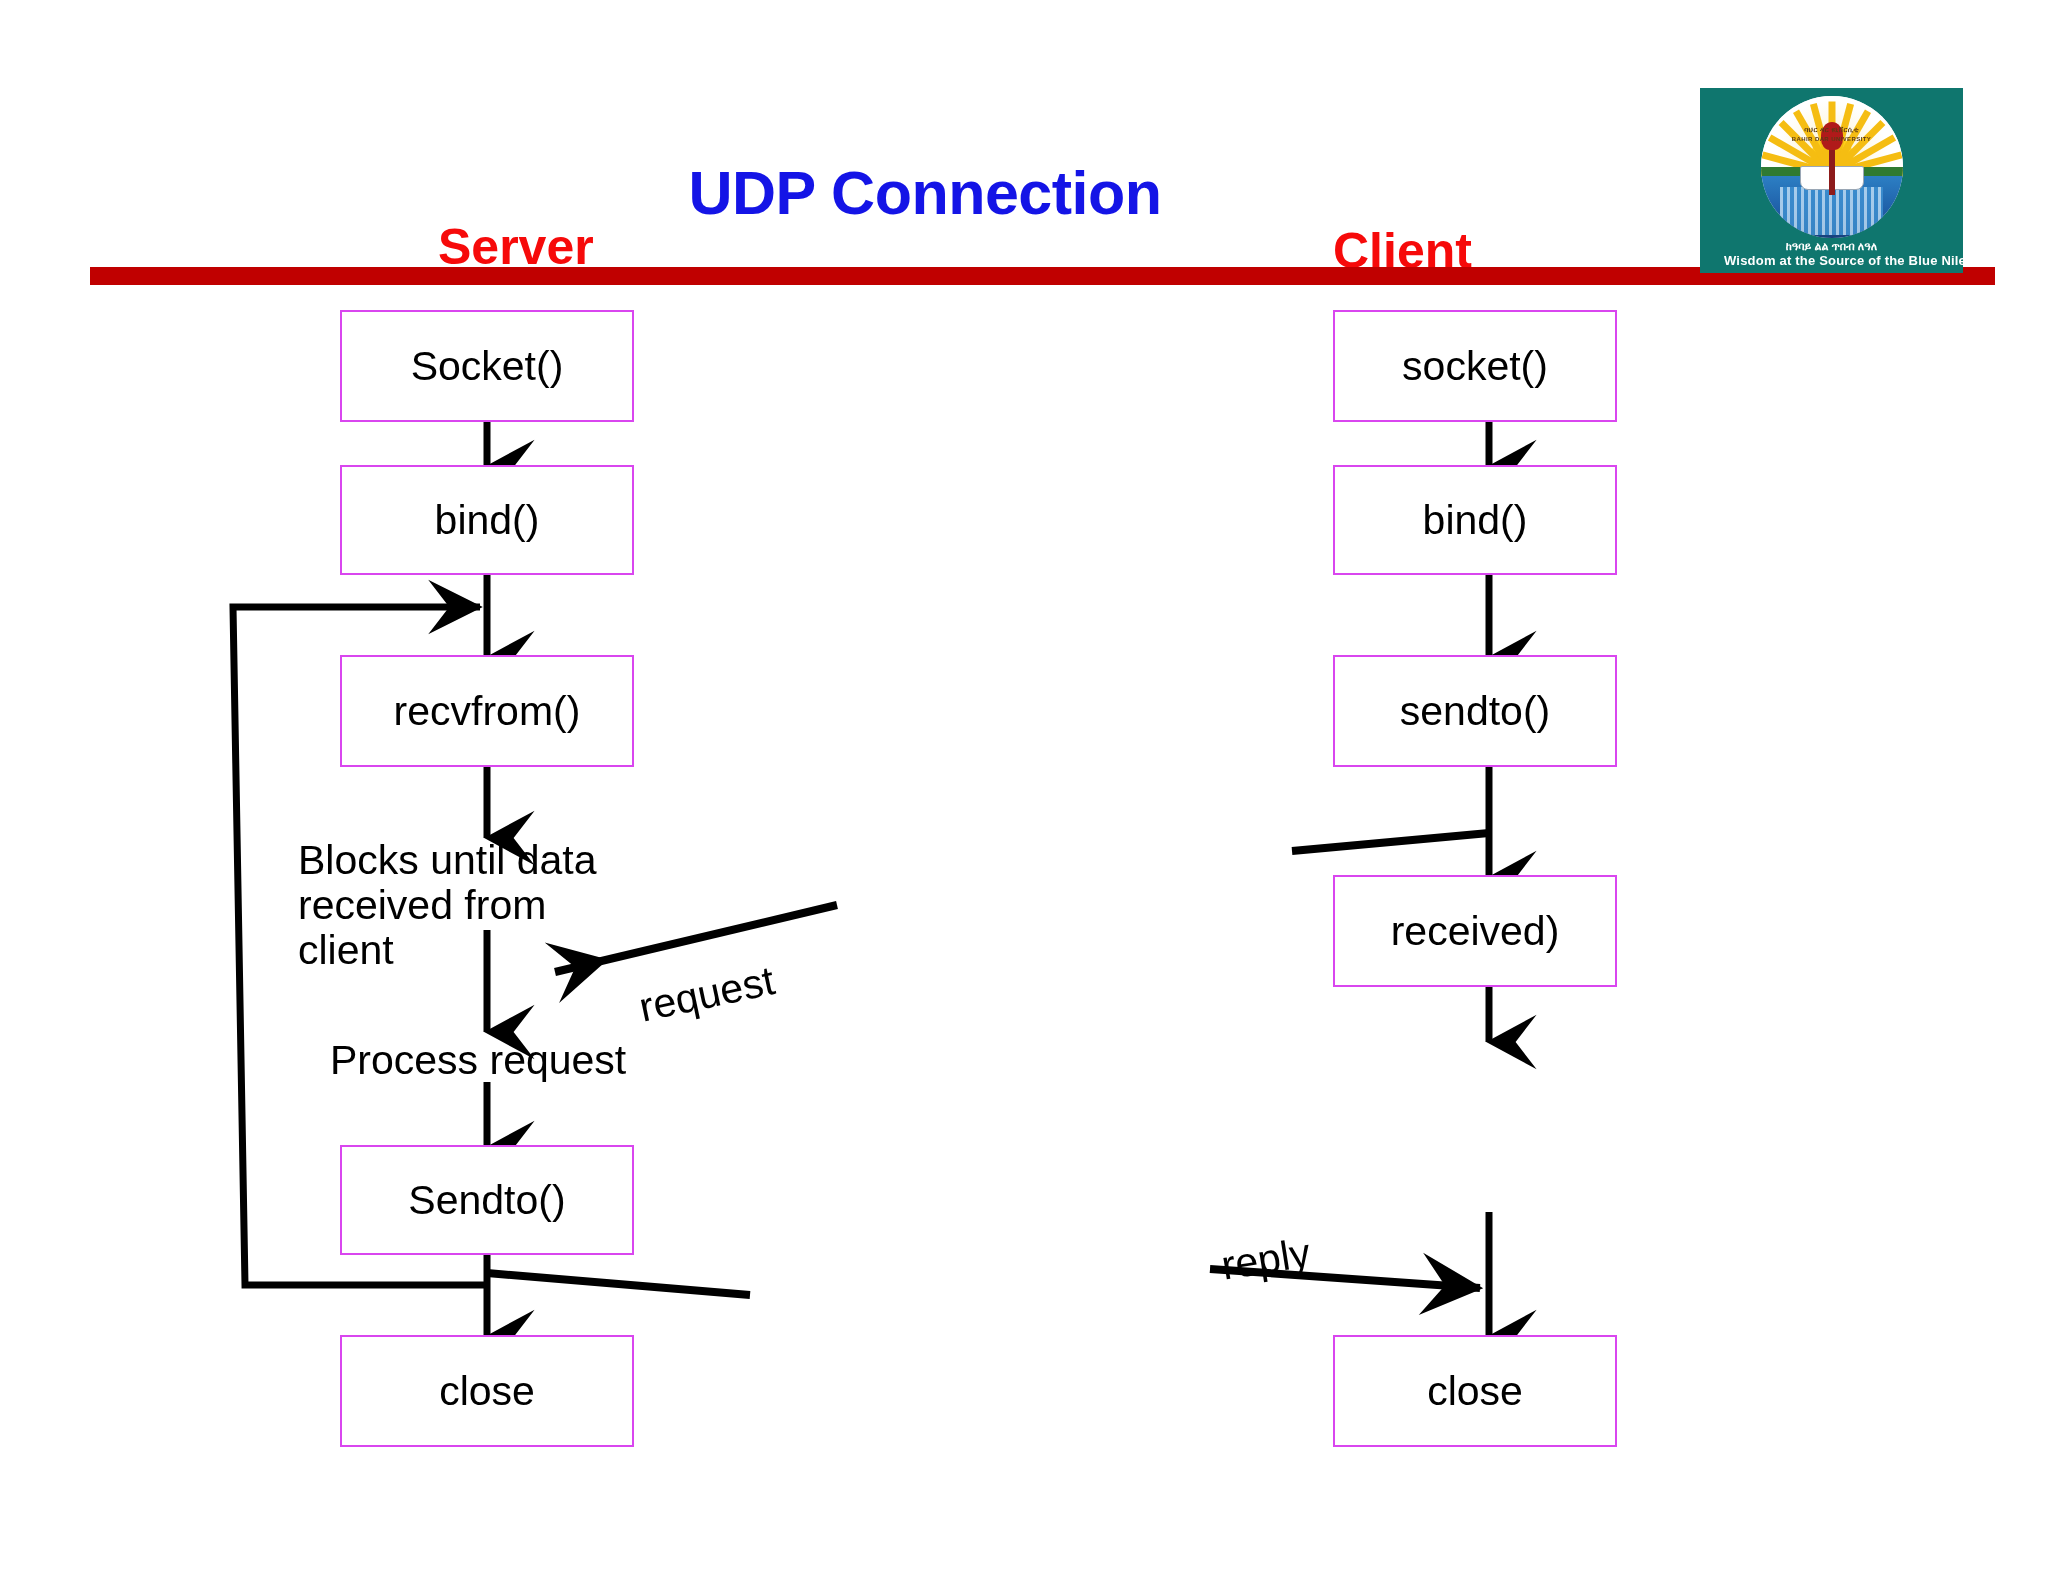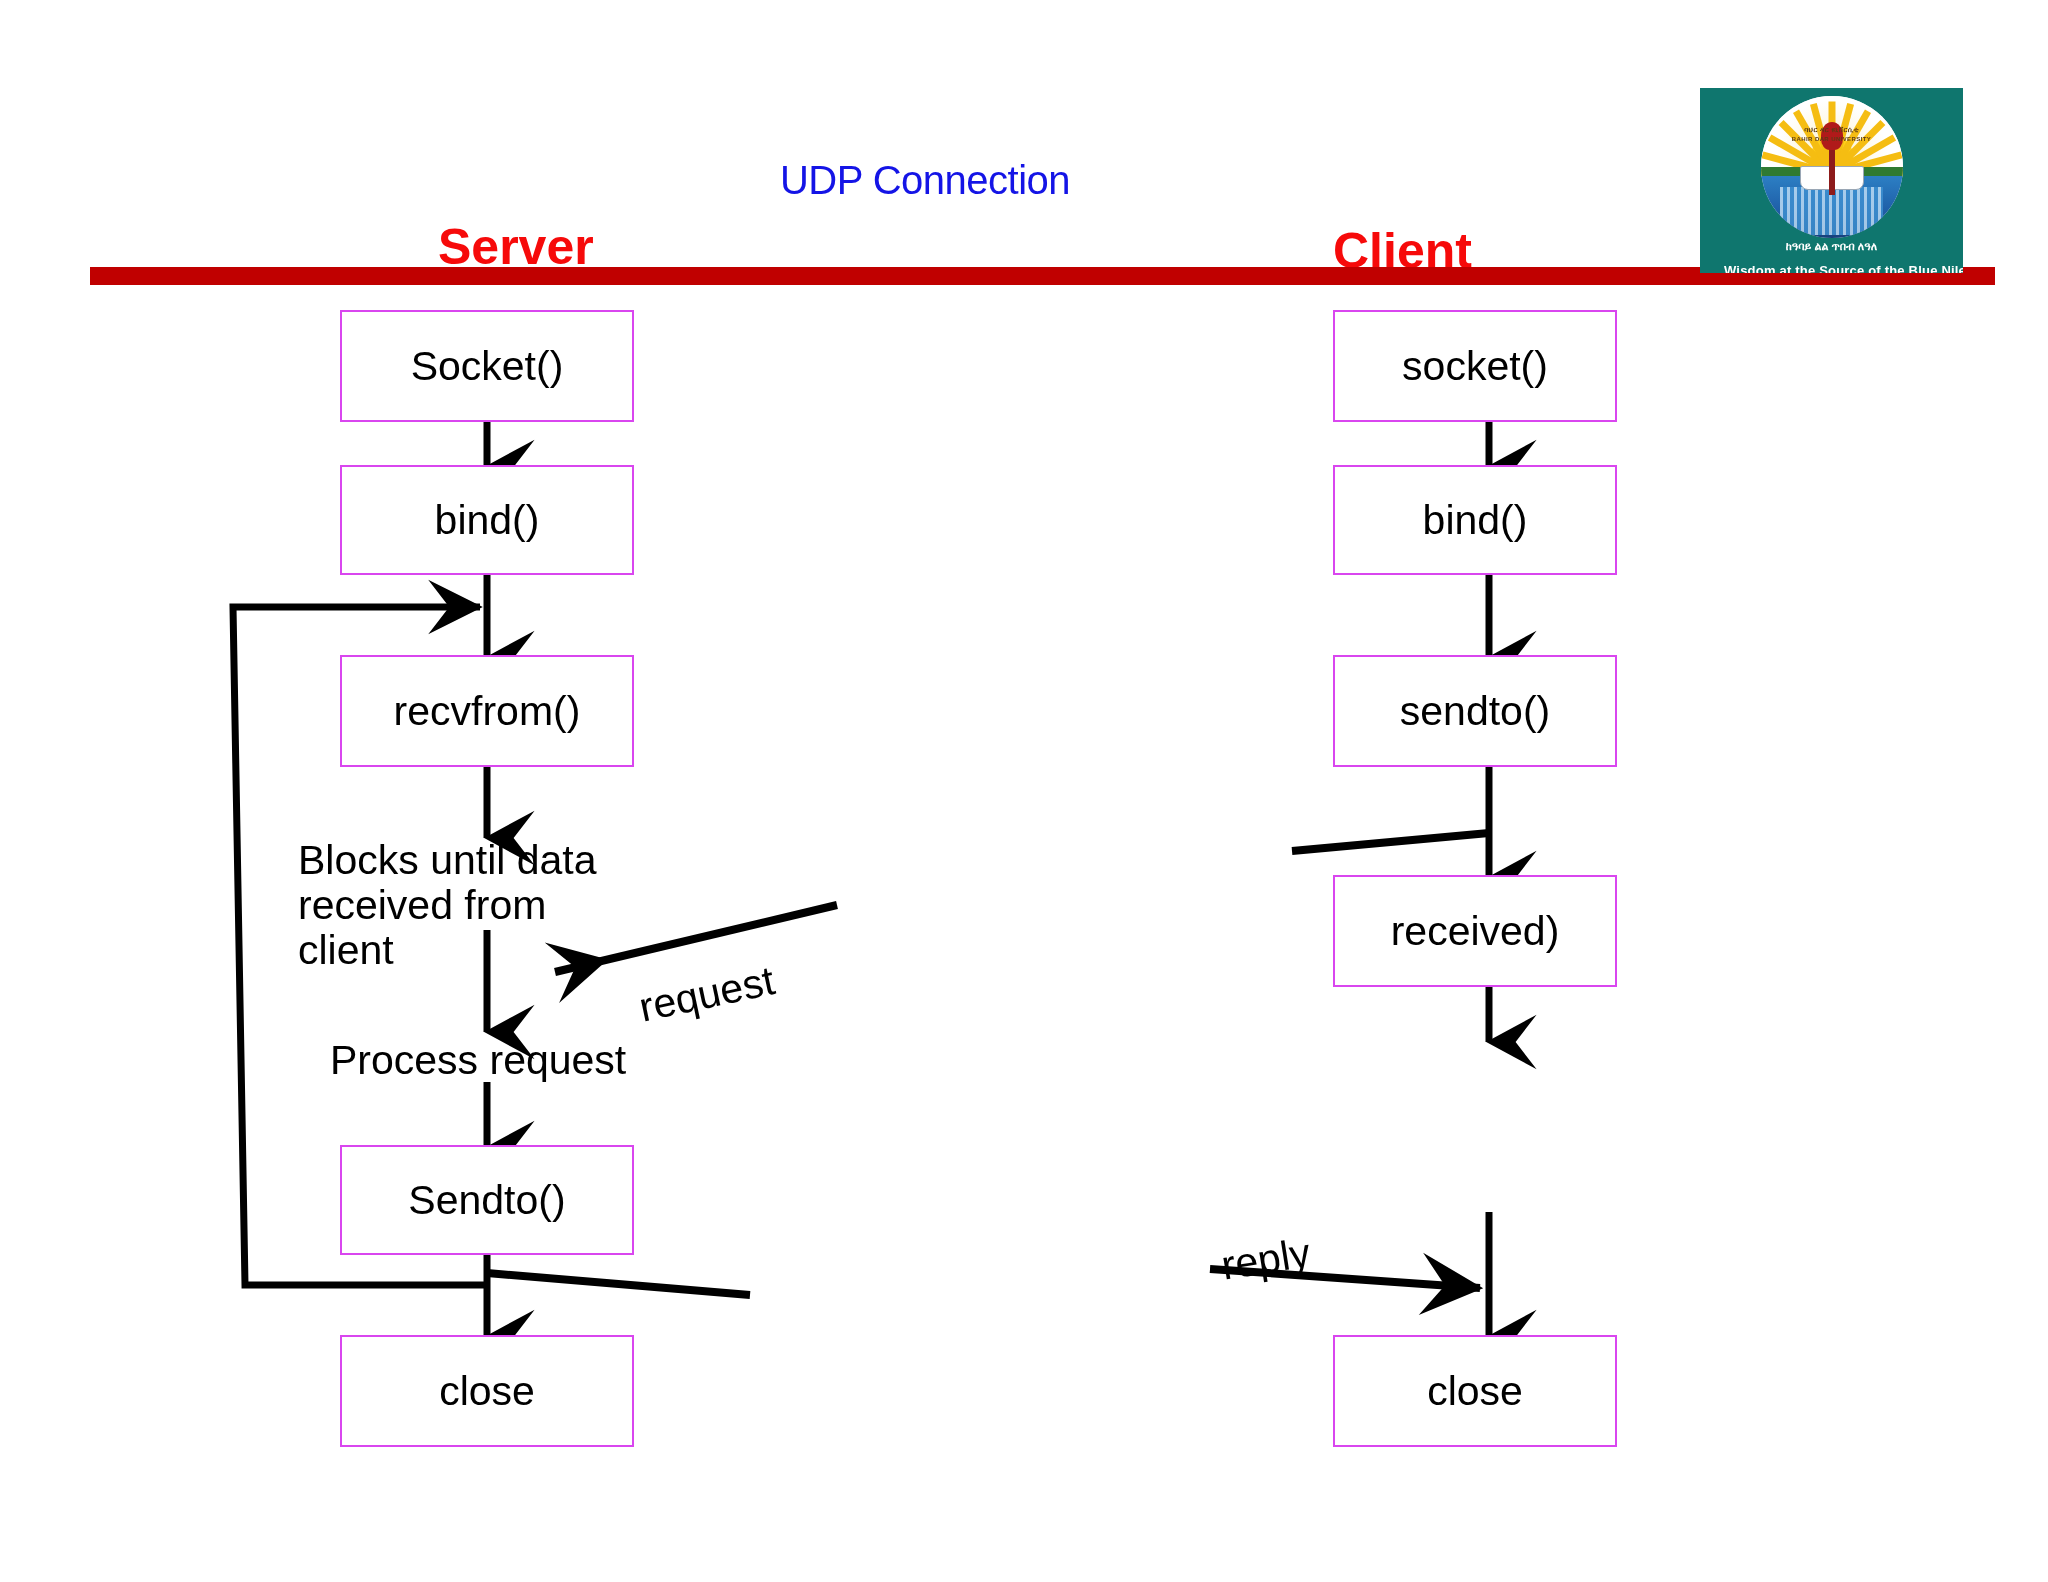--- a/index.html
+++ b/index.html
@@ -16,22 +16,22 @@
     overflow: hidden;
   }
 
   
   #title {
     position: absolute;
     left: 0;
     top: 158px;
     width: 1850px;
     text-align: center;
-    font-size: 40px;
-    font-weight: normal;
+    font-size: 61px;
+    font-weight: bold;
     color: #1414e6;
     letter-spacing: -0.5px;
     white-space: nowrap;
   }
   .col-heading {
     position: absolute;
     font-size: 50px;
     font-weight: bold;
     color: #f60a0a;
     white-space: nowrap;
@@ -118,21 +118,21 @@
   }
   #logo .eng-top {
     position: absolute; left: 0; right: 0; top: 40px; text-align: center;
     font-size: 6px; color: #5b3b14; letter-spacing: .4px; font-weight: bold;
   }
   #logo .amharic-bottom {
     position: absolute; left: 0; right: 0; top: 152px; text-align: center;
     font-size: 11px; color: #ffffff; font-weight: bold;
   }
   #logo .tagline {
-    position: absolute; left: 0; right: 0; top: 175px; text-align: center;
+    position: absolute; left: 0; right: 0; top: 165px; text-align: center;
     font-size: 13px; color: #ffffff; font-weight: bold; letter-spacing: .2px;
     white-space: nowrap;
     padding-left: 24px;
   }
 
   
   .node {
     position: absolute;
     box-sizing: border-box;
     border: 2px solid #d946ef;

